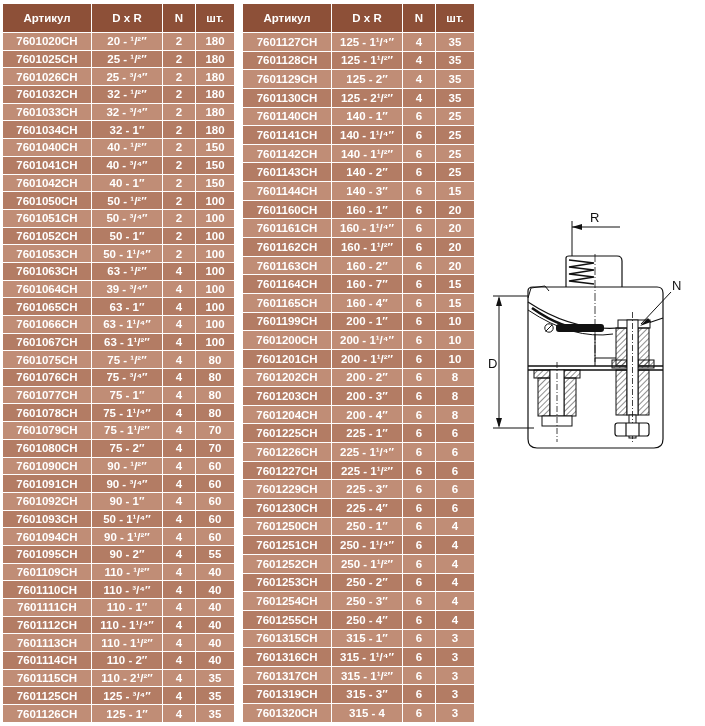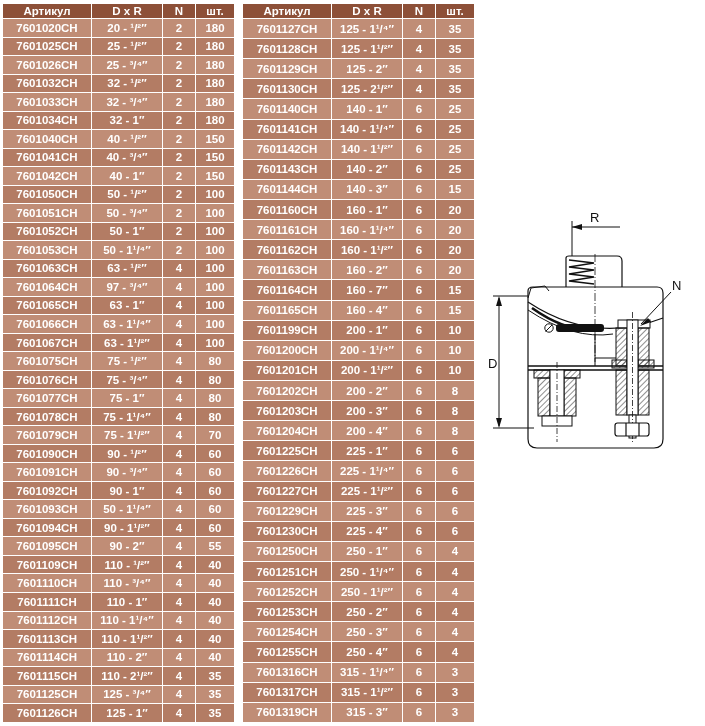--- a/index.html
+++ b/index.html
@@ -10,21 +10,21 @@
     position:absolute;top:3px;height:720px;
     border-collapse:separate;border-spacing:1px;
     table-layout:fixed;
   }
   #left-table{left:2px;width:231px;}
   #right-table{left:242px;width:231px;}
 
   table.catalog th{
     background:var(--header-bg,#8d5038);
     color:#fff;font-size:11.5px;font-weight:bold;
-    text-align:center;padding:1px;white-space:nowrap;
+    text-align:center;padding:8px;white-space:nowrap;
   }
   table.catalog td{
     color:#fff;font-size:11.5px;font-weight:bold;
     text-align:center;padding:0;white-space:nowrap;
     overflow:hidden;
   }
   table.catalog tbody tr:nth-child(odd) td{background:var(--row-light,#c08d76);}
   table.catalog tbody tr:nth-child(even) td{background:var(--row-dark,#b37c64);}
 
   col.c-article{width:88px;}
@@ -136,21 +136,21 @@
           <td>100</td>
         </tr>
         <tr>
           <td>7601063CH</td>
           <td>63 - ¹/²″</td>
           <td>4</td>
           <td>100</td>
         </tr>
         <tr>
           <td>7601064CH</td>
-          <td>97 - ³/⁴″</td>
+          <td>39 - ³/⁴″</td>
           <td>4</td>
           <td>100</td>
         </tr>
         <tr>
           <td>7601065CH</td>
           <td>63 - 1″</td>
           <td>4</td>
           <td>100</td>
         </tr>
         <tr>
@@ -185,20 +185,26 @@
         </tr>
         <tr>
           <td>7601078CH</td>
           <td>75 - 1¹/⁴″</td>
           <td>4</td>
           <td>80</td>
         </tr>
         <tr>
           <td>7601079CH</td>
           <td>75 - 1¹/²″</td>
+          <td>4</td>
+          <td>70</td>
+        </tr>
+        <tr>
+          <td>7601080CH</td>
+          <td>75 - 2″</td>
           <td>4</td>
           <td>70</td>
         </tr>
         <tr>
           <td>7601090CH</td>
           <td>90 - ¹/²″</td>
           <td>4</td>
           <td>60</td>
         </tr>
         <tr>
@@ -490,34 +496,46 @@
           <td>6</td>
           <td>4</td>
         </tr>
         <tr>
           <td>7601255CH</td>
           <td>250 - 4″</td>
           <td>6</td>
           <td>4</td>
         </tr>
         <tr>
+          <td>7601315CH</td>
+          <td>315 - 1″</td>
+          <td>6</td>
+          <td>3</td>
+        </tr>
+        <tr>
           <td>7601316CH</td>
           <td>315 - 1¹/⁴″</td>
           <td>6</td>
           <td>3</td>
         </tr>
         <tr>
           <td>7601317CH</td>
           <td>315 - 1¹/²″</td>
           <td>6</td>
           <td>3</td>
         </tr>
         <tr>
           <td>7601319CH</td>
           <td>315 - 3″</td>
+          <td>6</td>
+          <td>3</td>
+        </tr>
+        <tr>
+          <td>7601320CH</td>
+          <td>315 - 4</td>
           <td>6</td>
           <td>3</td>
         </tr>
       </tbody>
   </table>
 
   <div class="diagram">
     <svg width="217" height="250" viewBox="0 0 217 250">
       <defs>
         <pattern id="hatch" width="4" height="4" patternUnits="userSpaceOnUse" patternTransform="rotate(45)">

